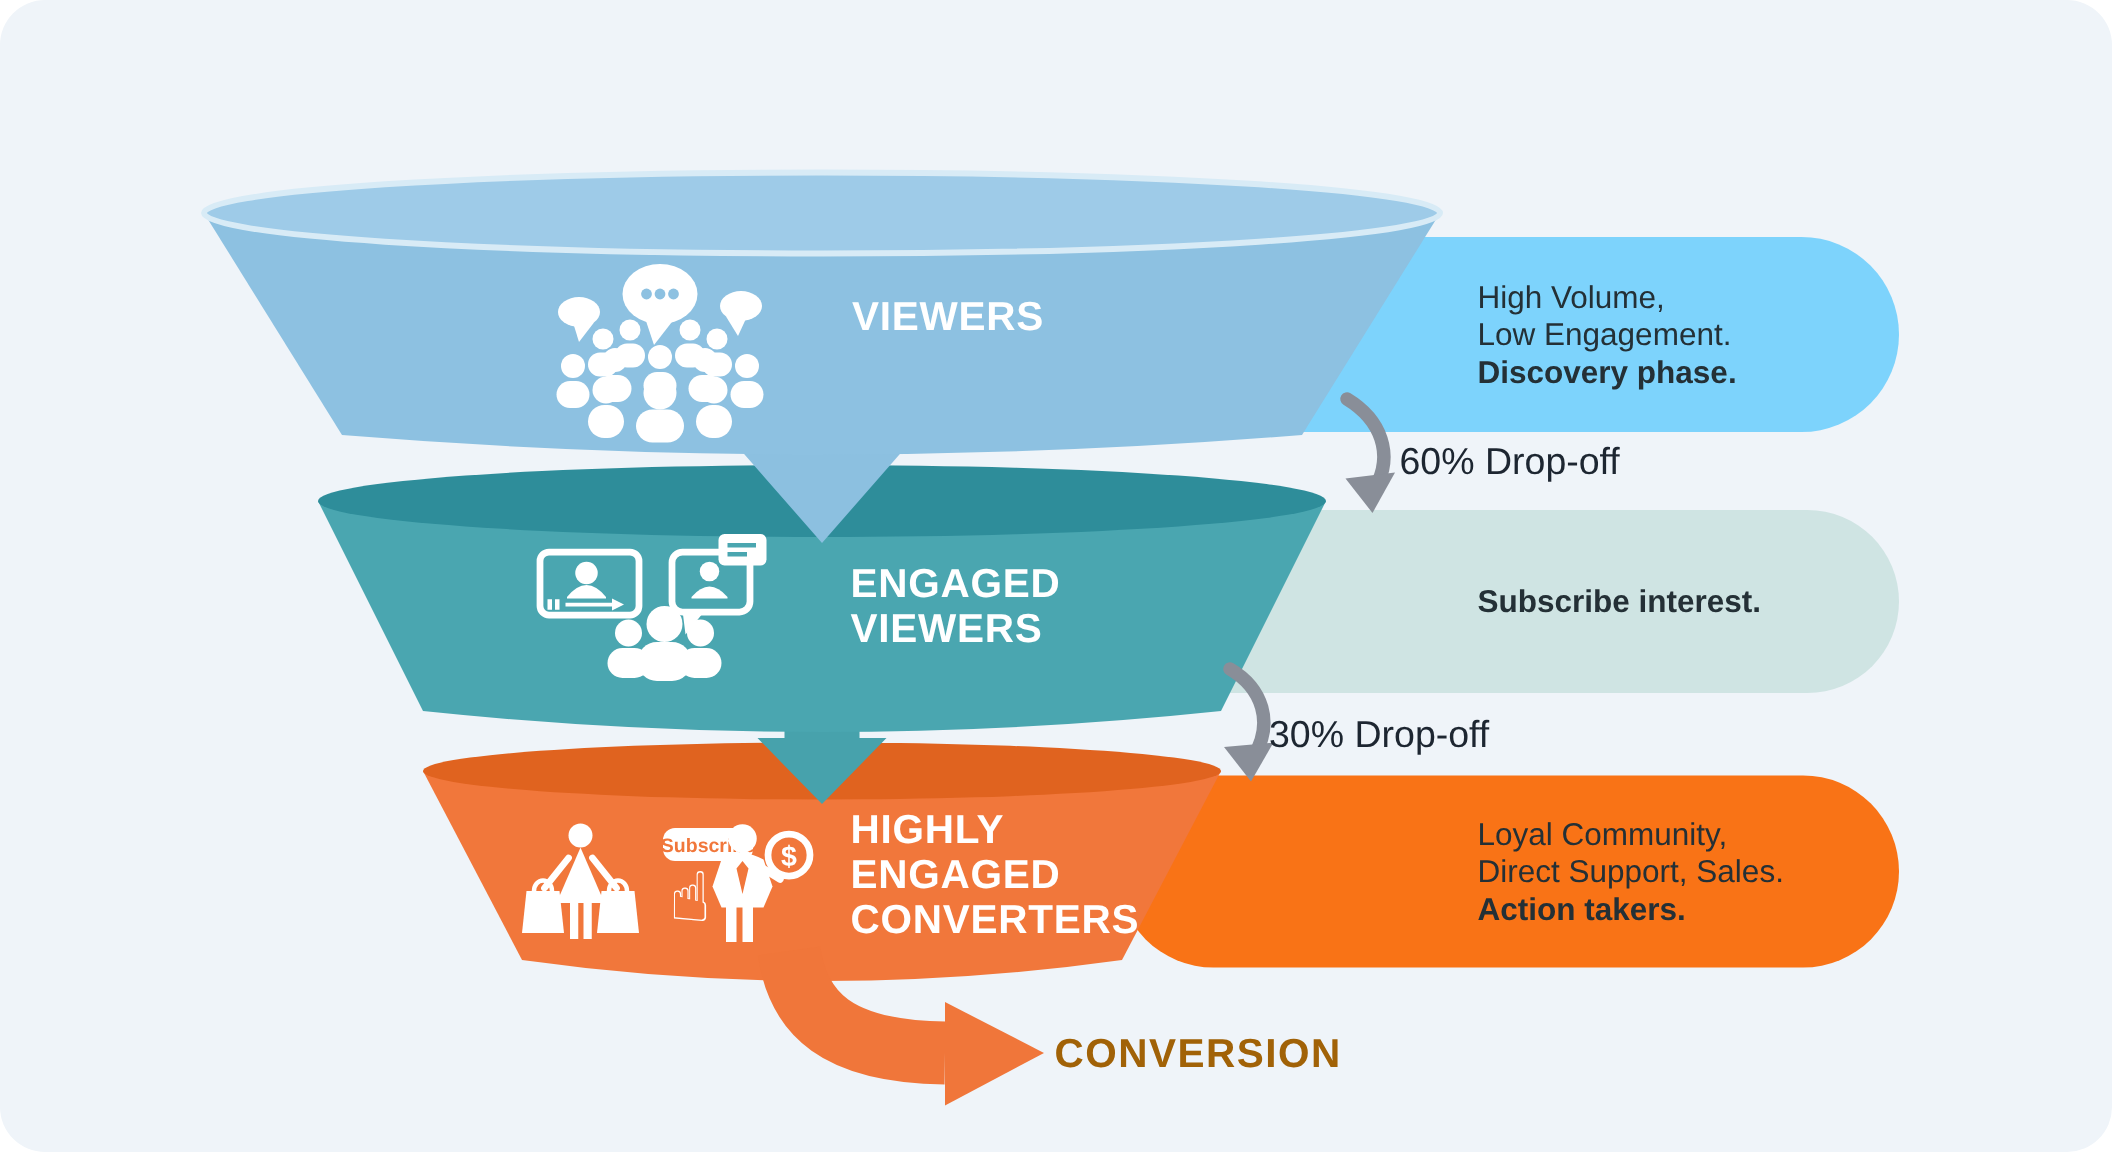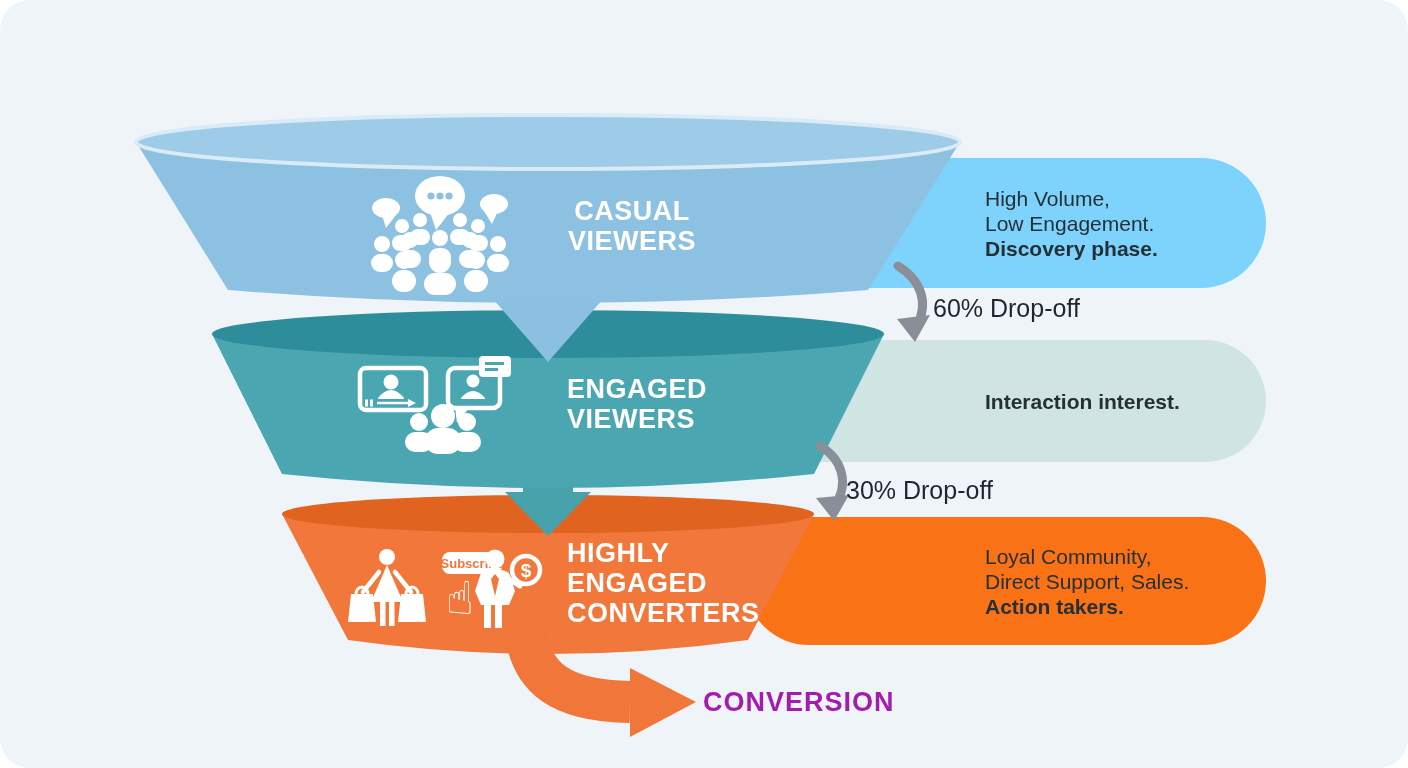--- a/index.html
+++ b/index.html
@@ -28,38 +28,38 @@
   .dropoff-2{left:846px;top:476px;}
   .stage-label{
     position:absolute;z-index:3;color:#ffffff;font-weight:bold;
     font-size:27px;line-height:30px;letter-spacing:0.5px;
   }
   .label-casual{left:522px;top:196px;width:220px;text-align:center;}
   .label-engaged{left:567px;top:374px;}
   .label-converters{left:567px;top:538px;}
   .conversion-label{
     position:absolute;left:703px;top:687px;z-index:3;
-    font-size:27px;font-weight:bold;letter-spacing:1px;color:#a21caf;
+    font-size:27px;font-weight:bold;letter-spacing:1px;color:#a16207;
   }
 </style>
 </head>
 <body>
 
 <div class="canvas">
 
   <div class="pill pill-1">
     <div class="pill-text">
       <div>High Volume,</div>
       <div>Low Engagement.</div>
       <div class="bold">Discovery phase.</div>
     </div>
   </div>
   <div class="pill pill-2">
     <div class="pill-text">
-      <div class="bold">Interaction interest.</div>
+      <div class="bold">Subscribe interest.</div>
     </div>
   </div>
   <div class="pill pill-3">
     <div class="pill-text">
       <div>Loyal Community,</div>
       <div>Direct Support, Sales.</div>
       <div class="bold">Action takers.</div>
     </div>
   </div>
 
@@ -189,21 +189,20 @@
         <polygon points="145,26 141,31 145,48 149,31" fill="#f1773b"></polygon>
         <line x1="157" y1="30" x2="170" y2="38" stroke="#fff" stroke-width="5" stroke-linecap="round"></line>
         <circle cx="176" cy="22" r="14" stroke="#fff" stroke-width="4.5" fill="none"></circle>
         <text x="176" y="29" text-anchor="middle" font-size="19" font-weight="bold" fill="#fff" font-family="Liberation Sans, sans-serif">$</text>
       </g>
     </g>
   </svg>
 
 
   <div class="stage-label label-casual">
-    <div>CASUAL</div>
     <div>VIEWERS</div>
   </div>
   <div class="stage-label label-engaged">
     <div>ENGAGED</div>
     <div>VIEWERS</div>
   </div>
   <div class="stage-label label-converters">
     <div>HIGHLY</div>
     <div>ENGAGED</div>
     <div>CONVERTERS</div>

